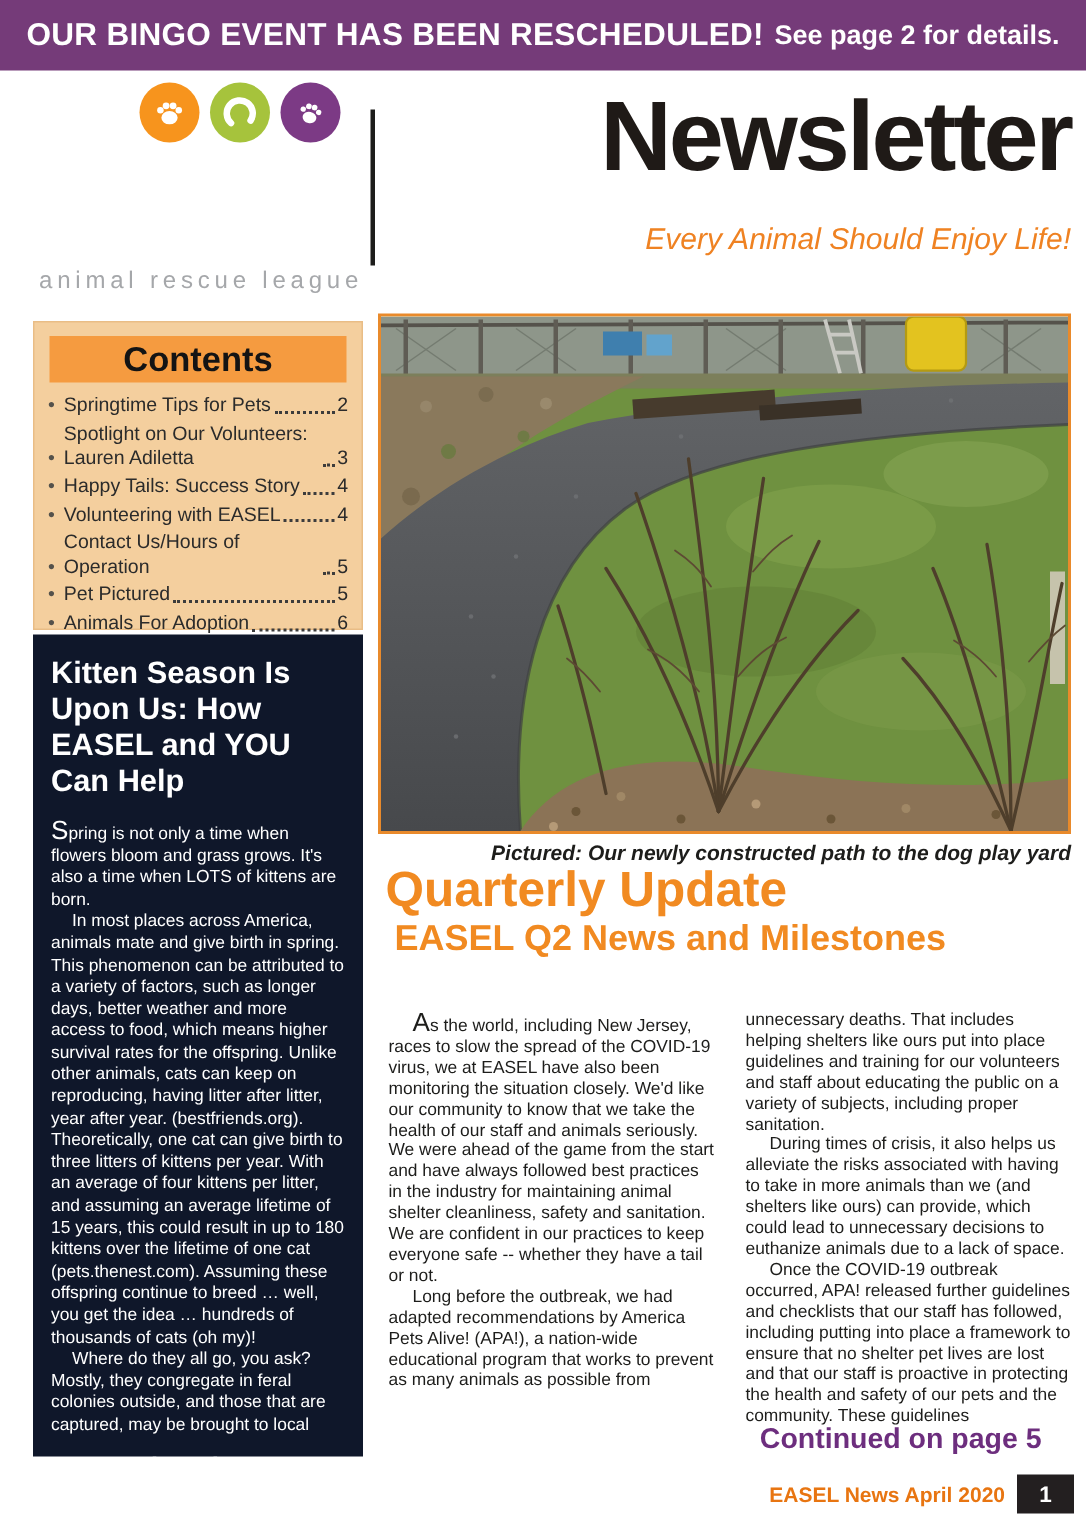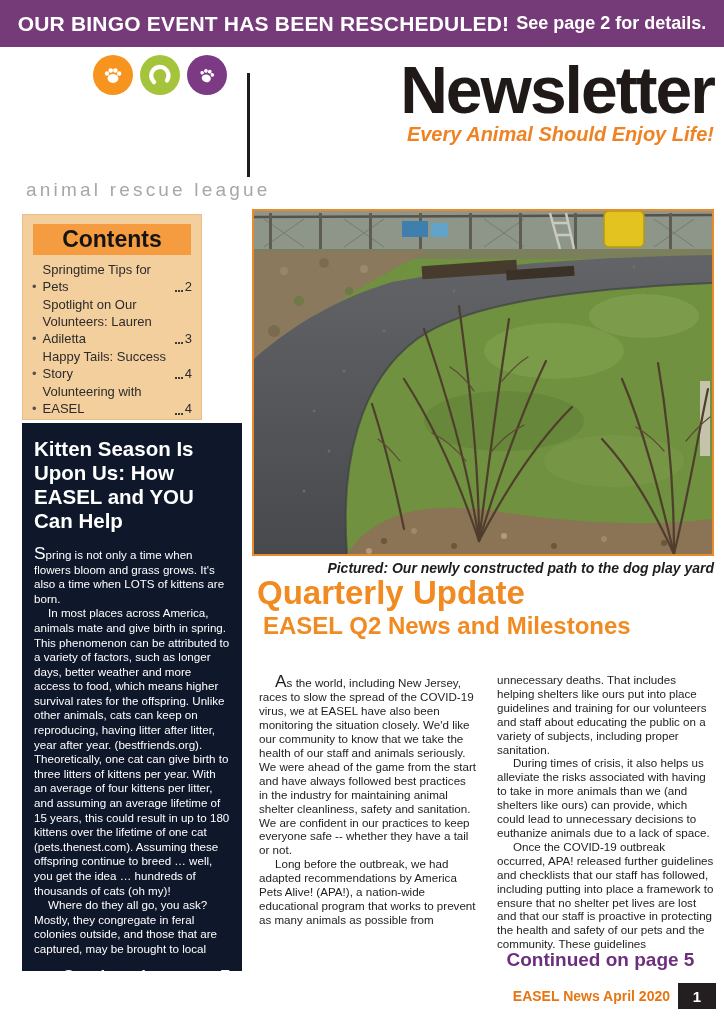--- a/index.html
+++ b/index.html
@@ -12,30 +12,30 @@
   .banner .headline{color:#fff;font-weight:bold;font-size:21px;letter-spacing:.2px;}
   .banner .detail{color:#fff;font-weight:bold;font-size:18px;margin-left:7px;}
 
   
   .logo-circles{position:absolute;left:93px;top:55px;display:flex;gap:7px;}
   .logo-circle{width:40px;height:40px;border-radius:50%;display:flex;align-items:center;justify-content:center;}
   .c-orange{background:#f7941d;} .c-green{background:#a6c33c;} .c-purple{background:#7c3a85;}
   .logo-wordmark{position:absolute;left:24px;top:90px;font-size:76px;line-height:1;color:#2a2a2a;
                  letter-spacing:-3px;}
   .logo-divider{position:absolute;left:247px;top:73px;width:3px;height:104px;background:#1d1d1b;}
-  .logo-tagline{position:absolute;left:26px;top:179px;font-size:19px;color:#a5a7aa;letter-spacing:3.2px;}
+  .logo-tagline{position:absolute;left:26px;top:179px;font-size:16px;color:#a5a7aa;letter-spacing:3.2px;}
 
   
   .masthead-right{position:absolute;right:10px;top:56px;width:440px;text-align:right;}
   .issue-date{color:#ef8222;font-weight:bold;font-size:19px;}
   .nl-title{color:#1f1a17;font-weight:bold;font-size:66px;line-height:.98;letter-spacing:-2px;margin-top:2px;}
-  .slogan{color:#ef8222;font-weight:bold;font-style:italic;font-size:20px;margin-top:0;}
-
-  
-  .contents-box{position:absolute;left:22px;top:214px;width:180px;height:206px;background:#f4cf9e;
+  .slogan{color:#ef8222;font-weight:normal;font-style:italic;font-size:20px;margin-top:26px;}
+
+  
+  .contents-box{position:absolute;left:22px;top:214px;width:220px;height:206px;background:#f4cf9e;
                 border:1px solid #e9bd86;box-sizing:border-box;}
   .contents-header{margin:9px 10px 7px;background:#f59b40;color:#141414;font-weight:bold;font-size:23px;
                    text-align:center;padding:2px 0;}
   .toc{list-style:none;margin:2px 9px 0 9px;padding:0;font-size:13px;color:#2b2b2b;}
   .toc li{display:flex;align-items:flex-end;margin-bottom:2px;line-height:1.28;}
   .toc .bullet{margin-right:6px;color:#55524b;}
   .toc .toc-label{flex:0 1 auto;}
   .toc .dots{flex:1 1 8px;min-width:8px;border-bottom:2px dotted #3c3c3c;margin:0 2px 3px 2px;}
   .toc .pg{flex:0 0 auto;}
 

